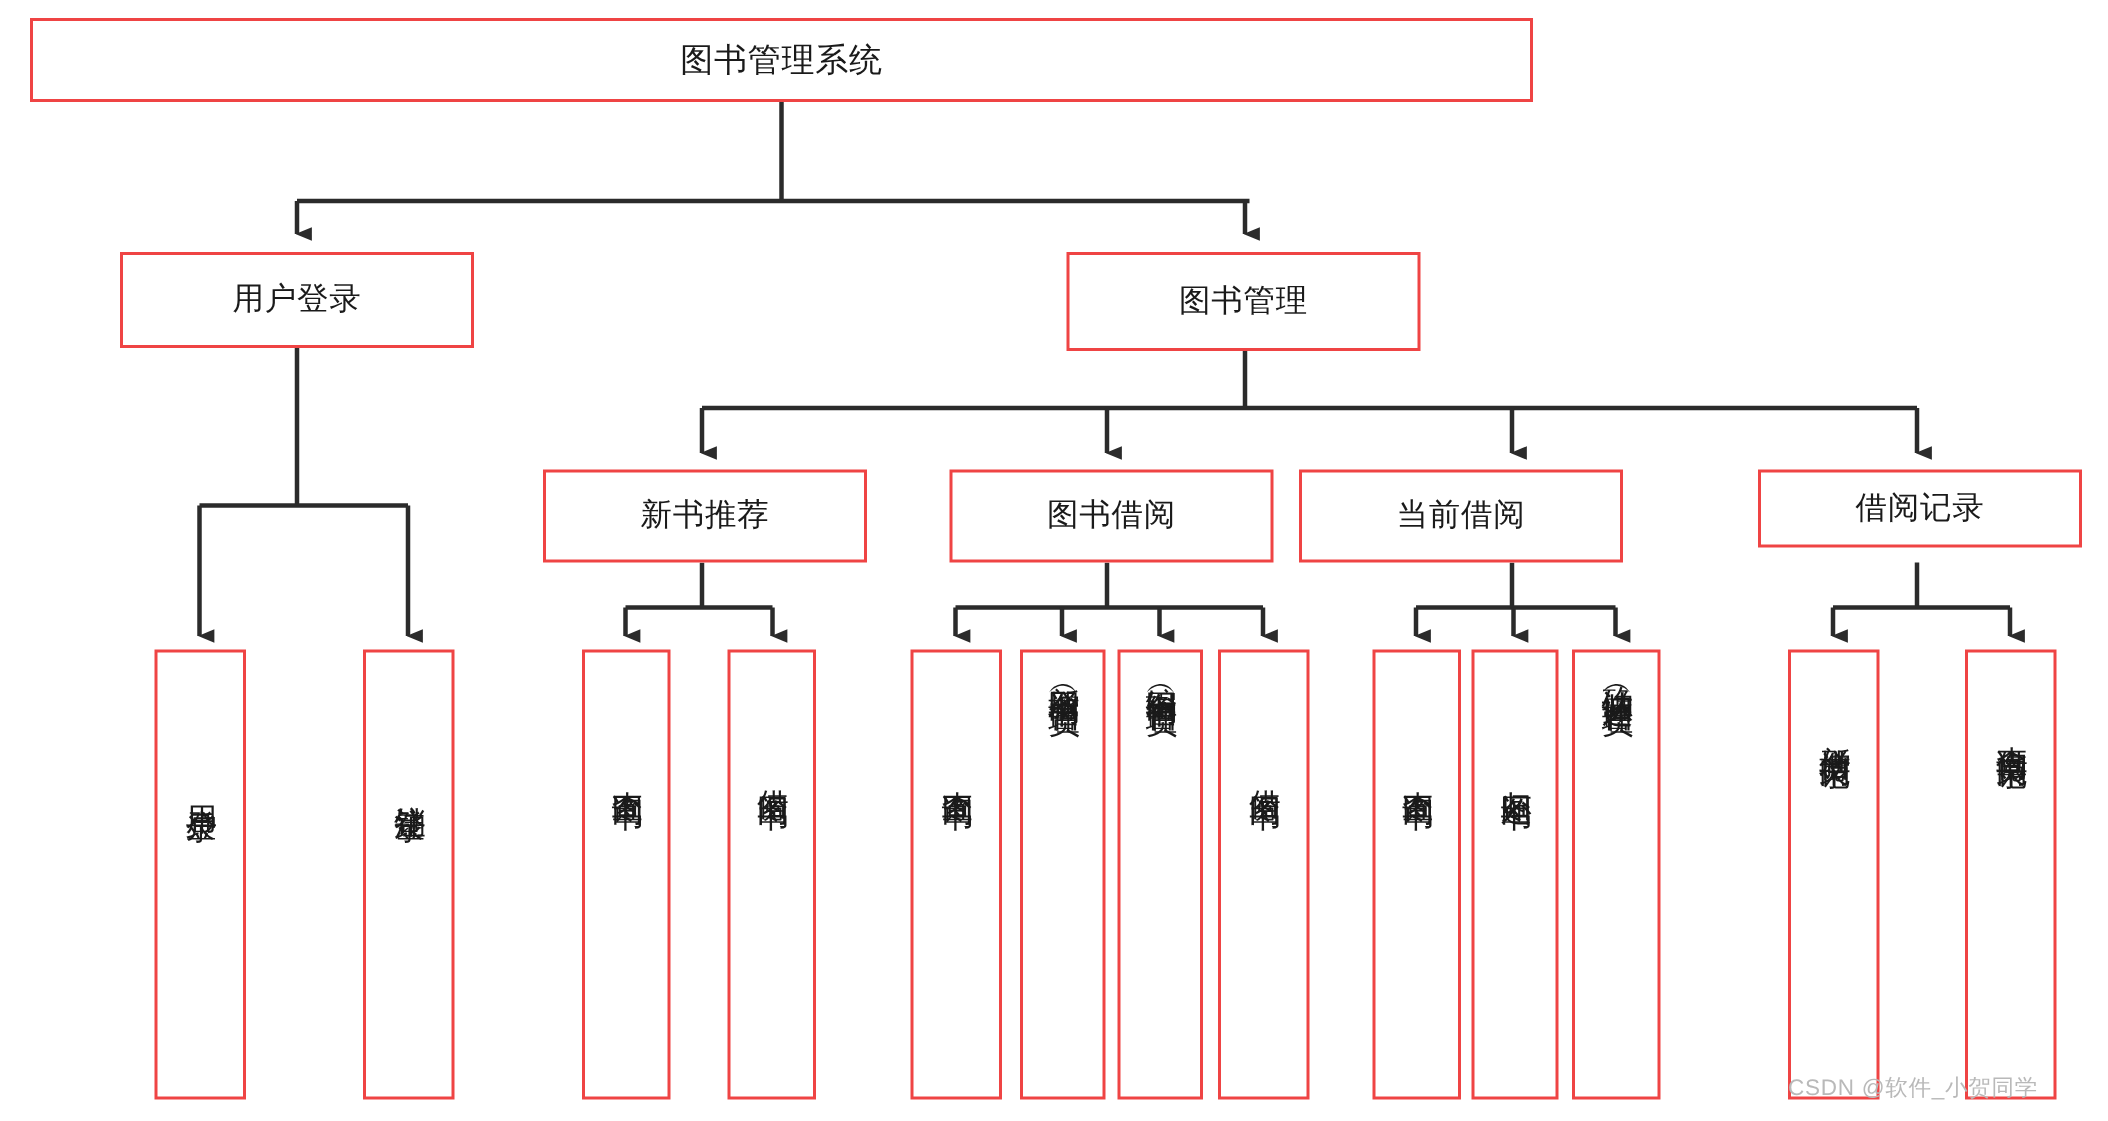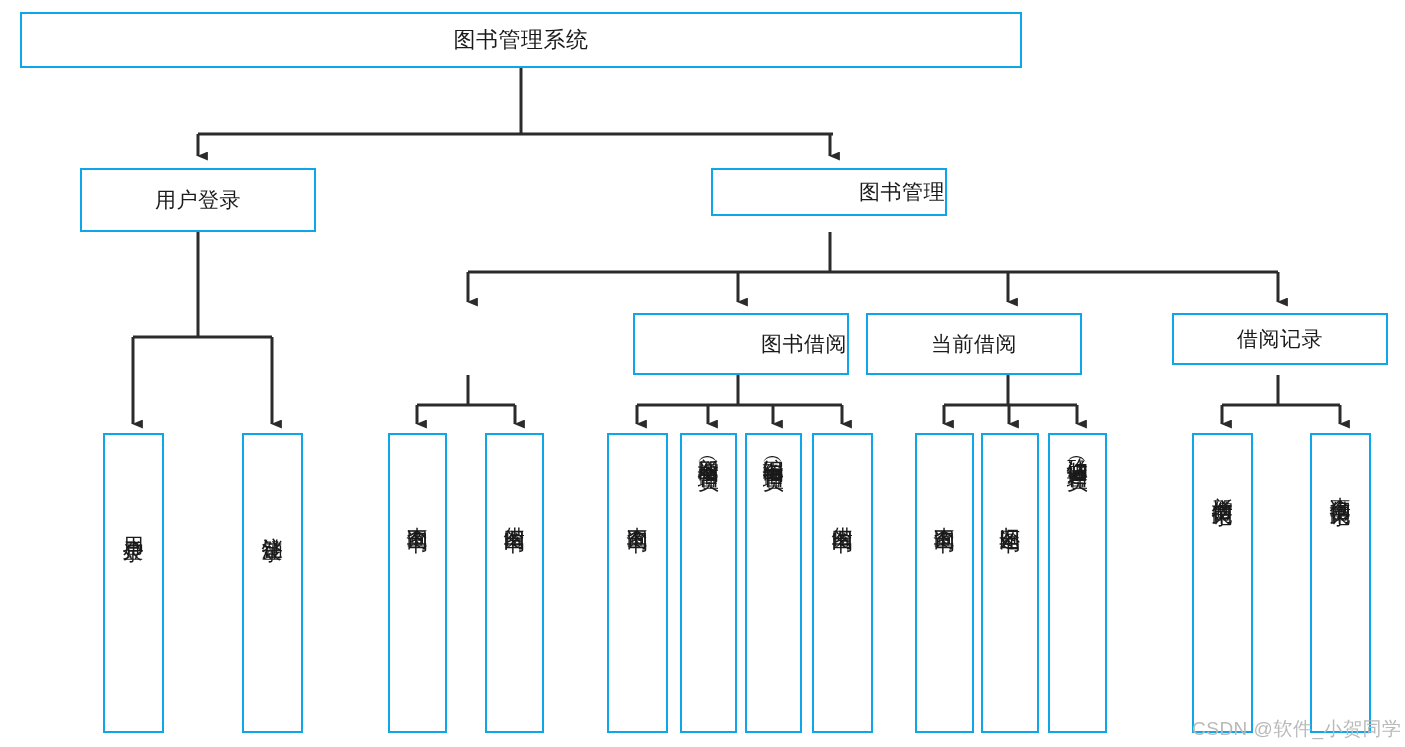--- a/index.html
+++ b/index.html
@@ -21,21 +21,21 @@
     position: absolute;
     left: 0;
     top: 0;
     width: 1405px;
     height: 747px;
     pointer-events: none;
   }
   .node {
     position: absolute;
     box-sizing: border-box;
-    border: 2px solid #0ea5e9;
+    border: 2px solid #ef4444;
     background: #ffffff;
     display: flex;
     align-items: center;
     justify-content: center;
     color: #1a1a1a;
   }
   .node-label {
     display: block;
     text-align: center;
     line-height: 1.32;
@@ -58,21 +58,21 @@
   .node.vert .node-label {
     writing-mode: vertical-rl;
     text-orientation: upright;
     font-size: 21px;
     line-height: 1.12;
     letter-spacing: 2px;
     white-space: nowrap;
   }
   .watermark {
     position: absolute;
-    font-size: 19px;
+    font-size: 15px;
     color: #b9b9b9;
     white-space: nowrap;
     letter-spacing: 0.5px;
   }
 </style>
 </head>
 <body>
 
 <div id="canvas">
 
@@ -126,25 +126,28 @@
     </g>
   </svg>
 
   <div class="node horiz root" style="left:20px; top:12px; width:1002px; height:56px;">
     <span class="node-label">图书管理系统</span>
   </div>
 
   <div class="node horiz" style="left:80px; top:168px; width:236px; height:64px;">
     <span class="node-label">用户登录</span>
   </div>
-  <div class="node horiz" style="left:711px; top:168px; width:236px; height:48px;justify-content:flex-end;">
+  <div class="node horiz" style="left:711px; top:168px; width:236px; height:66px;">
     <span class="node-label">图书管理</span>
   </div>
 
-  <div class="node horiz" style="left:633px; top:313px; width:216px; height:62px;justify-content:flex-end;">
+  <div class="node horiz" style="left:362px; top:313px; width:216px; height:62px;">
+    <span class="node-label">新书推荐</span>
+  </div>
+  <div class="node horiz" style="left:633px; top:313px; width:216px; height:62px;">
     <span class="node-label">图书借阅</span>
   </div>
   <div class="node horiz" style="left:866px; top:313px; width:216px; height:62px;">
     <span class="node-label">当前借阅</span>
   </div>
   <div class="node horiz" style="left:1172px; top:313px; width:216px; height:52px;">
     <span class="node-label">借阅记录</span>
   </div>
 
   <div class="node vert" style="left:103px; top:433px; width:61px; height:300px; padding-top:85px;">

